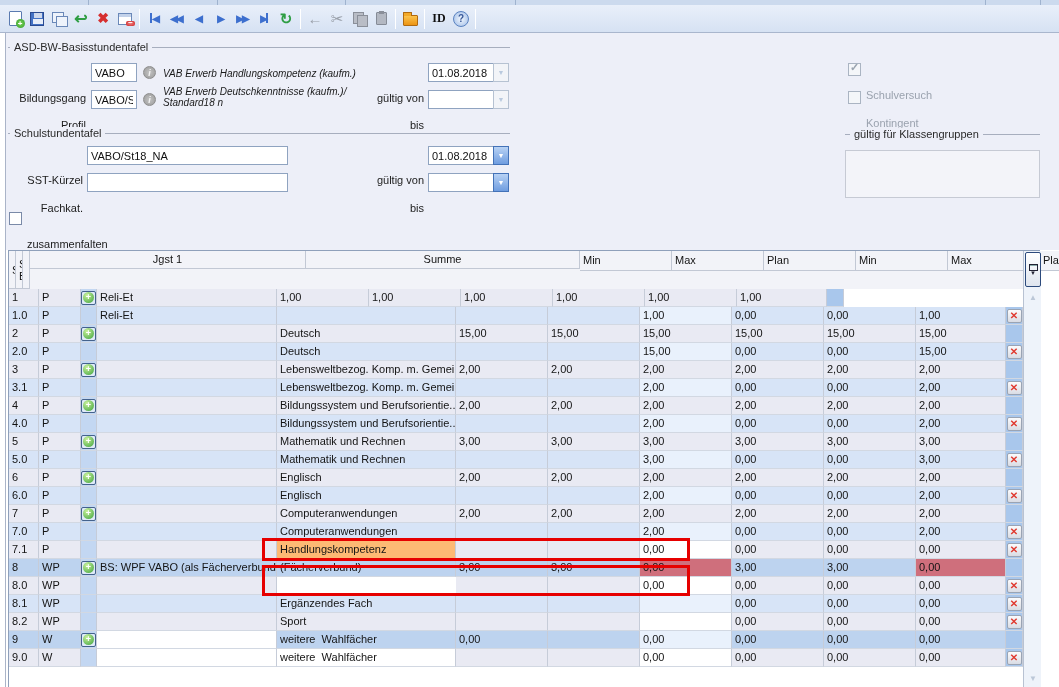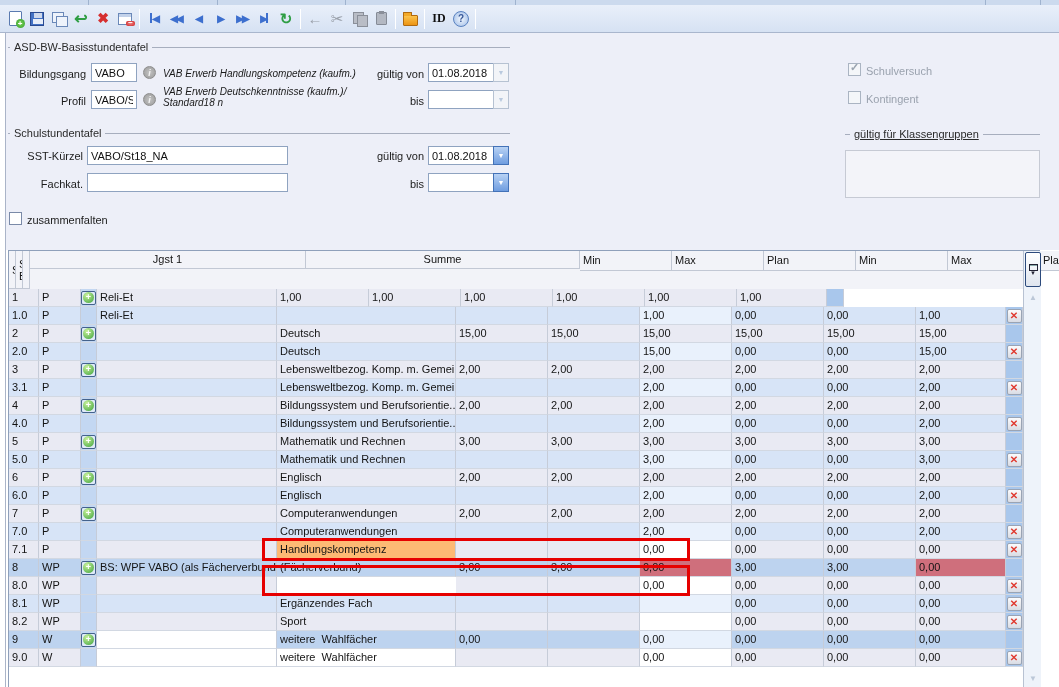--- a/index.html
+++ b/index.html
@@ -48,21 +48,21 @@
   .ic-id { font-weight:bold; font-size:12px; font-family:"Liberation Serif", serif; color:#101010; }
   .ic-help { width:16px; height:16px; border-radius:50%; background:radial-gradient(#f2f7fe,#9dbbe6);
              border:1px solid #5a82c0; color:#3a5a9a; font-weight:bold; font-size:10px;
              display:flex; align-items:center; justify-content:center; }
 
   
   .pane { position:absolute; left:5px; top:33px; width:1054px; height:217px; background:#edeff8; }
   .pane-left { position:absolute; left:5px; top:33px; width:1px; height:654px; background:#aab4c8; }
   .grpline { position:absolute; height:1px; background:#a7aebe; }
   .grptitle { position:absolute; background:#edeff8; padding:0 4px; color:#2a2a2a; }
-  .lbl { position:absolute; height:13px; line-height:13px; color:#1c1c1c; }
+  .lbl { position:absolute; height:13px; line-height:13px; color:#1c1c1c;margin-top:24px; }
   .rlbl { text-align:right; }
   .dlbl { color:#9aa2ae; }
   .fld { position:absolute; height:19px; border:1px solid #8fa3c0; background:#fff; font-size:11px;
          font-family:"Liberation Sans", sans-serif; padding:1px 3px; color:#101010; }
   .ddbtn { position:absolute; width:16px; height:19px; font-size:7px; display:flex; align-items:center;
            justify-content:center; border:1px solid #b6c2d2; background:#f2f4f8; color:#b9c9de; }
   .ddbtn.active { background:linear-gradient(#b8d2f4,#6f9de0); border:1px solid #4372b8; color:#fff; }
   .infoicon { position:absolute; width:13px; height:13px; border-radius:50%; background:radial-gradient(#c4c4c4,#9a9a9a);
               border:1px solid #8d8d8d; color:#f2f2f2; font-size:9px; font-weight:bold; font-style:italic;
               display:flex; align-items:center; justify-content:center; }
@@ -235,21 +235,21 @@
   <input class="fld" style="left: 428px; top: 146px; width: 66px;" value="01.08.2018">
   <div class="ddbtn active" style="left:493px; top:146px;">▼</div>
 
   <div class="lbl rlbl" style="left:0; top:178px; width:83px;">Fachkat.</div>
   <input class="fld" style="left: 87px; top: 173px; width: 201px;" value="">
   <div class="lbl rlbl" style="left:340px; top:178px; width:84px;">bis</div>
   <input class="fld" style="left: 428px; top: 173px; width: 66px;" value="">
   <div class="ddbtn active" style="left:493px; top:173px;">▼</div>
 
   <div class="grpline" style="left:845px; top:134px; width:195px;"></div>
-  <div class="grptitle" style="left:850px; top:128px;text-decoration:underline;">gültig für Klassengruppen</div>
+  <div class="grptitle" style="left:850px; top:128px;">gültig für Klassengruppen</div>
   <div class="kgbox"></div>
 
   <div class="cb" style="left:9px; top:212px;"></div>
   <div class="lbl" style="left:27px; top:214px;">zusammenfalten</div>
 
   <div class="grid">
     <div class="ghead">
       <div class="hcell hleft c-sort"><span>Sort.</span></div>
       <div class="hcell hleft c-ber"><span>St.</span><span>Bereich</span></div>
       <div class="hcell hleft c-btn"></div>

